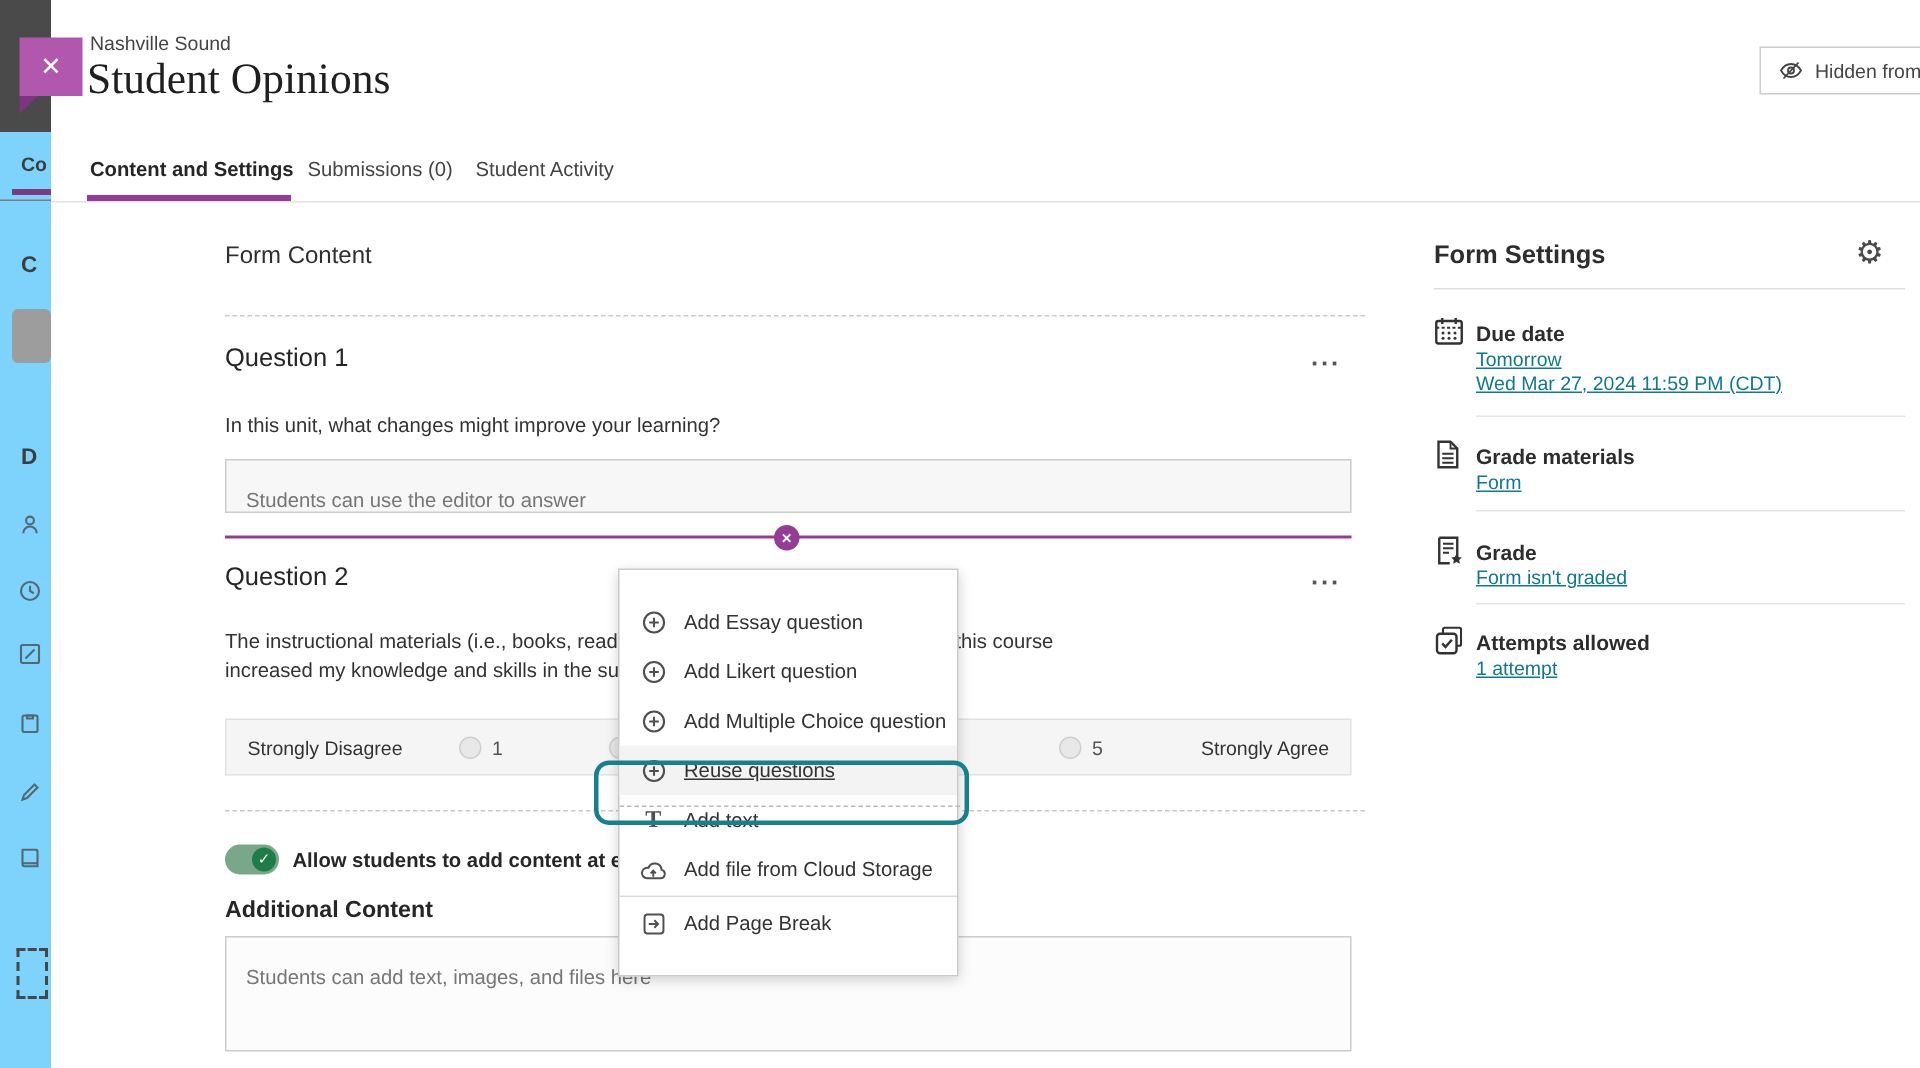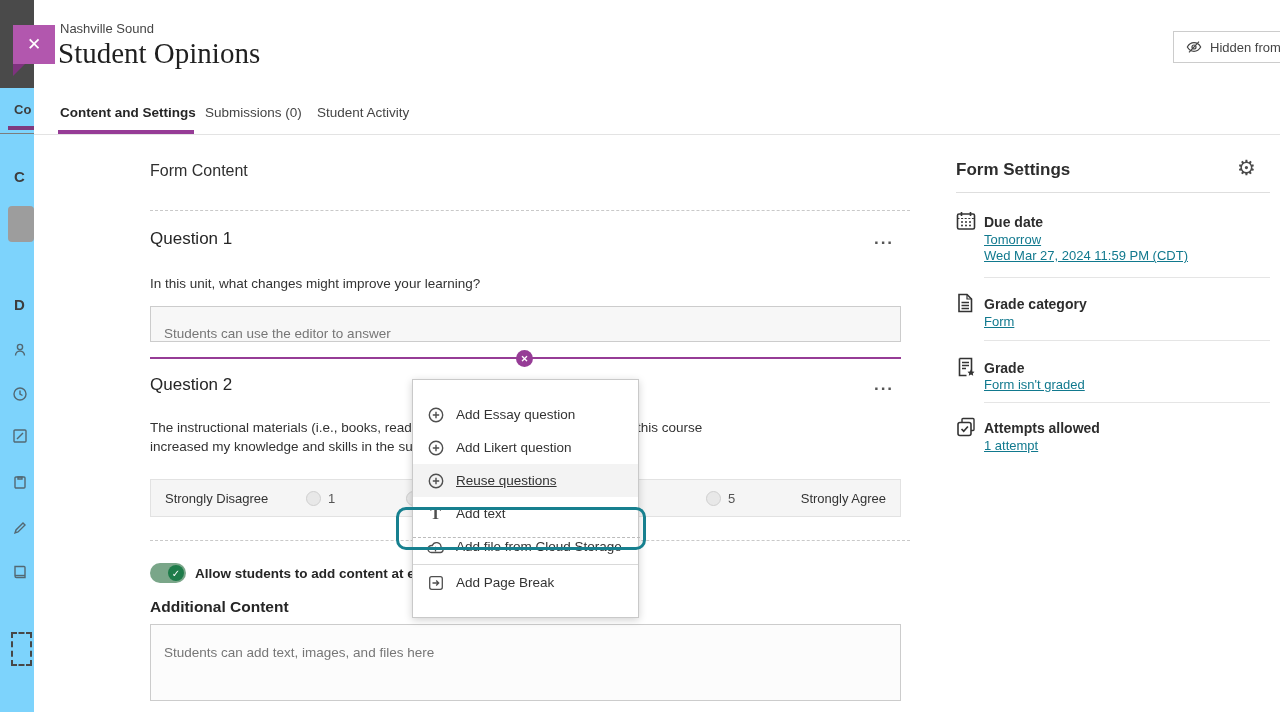--- a/index.html
+++ b/index.html
@@ -227,20 +227,29 @@
     <span class="mi-lb">Add Essay question</span>
   </div>
   <div class="mi">
     <span class="mi-ic">
       <svg width="16" height="16" viewBox="0 0 16 16" fill="none" stroke="#4f4f4f" stroke-width="1.4">
           <circle cx="8" cy="8" r="6.7"></circle>
           <path d="M8 4.8v6.4M4.8 8h6.4"></path>
         </svg>
       </span>
     <span class="mi-lb">Add Likert question</span>
+  </div>
+  <div class="mi">
+    <span class="mi-ic">
+      <svg width="16" height="16" viewBox="0 0 16 16" fill="none" stroke="#4f4f4f" stroke-width="1.4">
+          <circle cx="8" cy="8" r="6.7"></circle>
+          <path d="M8 4.8v6.4M4.8 8h6.4"></path>
+        </svg>
+      </span>
+    <span class="mi-lb">Add Multiple Choice question</span>
   </div>
   <div class="mi hl">
     <span class="mi-ic">
       <svg width="16" height="16" viewBox="0 0 16 16" fill="none" stroke="#4f4f4f" stroke-width="1.4">
           <circle cx="8" cy="8" r="6.7"></circle>
           <path d="M8 4.8v6.4M4.8 8h6.4"></path>
         </svg>
       </span>
     <span class="mi-lb">Reuse questions</span>
   </div>
@@ -295,21 +304,21 @@
 <div class="abs s-link" style="left:984px;top:248px">Wed Mar 27, 2024 11:59 PM (CDT)</div>
 <div class="abs srow-div" style="left:984px;top:277px;width:286px"></div>
 
 <span class="abs s-ic" style="top:292px">
   <svg width="20" height="22" viewBox="0 0 20 22" fill="none" stroke="#333" stroke-width="1.6">
       <path d="M4 2.5h8l4.5 4.5v12.5H4z"></path>
       <path d="M12 2.5V7h4.5" stroke-width="1.2"></path>
       <path d="M6.5 10.5H14M6.5 13.5H14M6.5 16.5H14" stroke-width="1.3"></path>
     </svg>
   </span>
-<div class="abs s-label" style="top:296px">Grade category</div>
+<div class="abs s-label" style="top:296px">Grade materials</div>
 <div class="abs s-link" style="left:984px;top:314px">Form</div>
 <div class="abs srow-div" style="left:984px;top:340px;width:286px"></div>
 
 <span class="abs s-ic" style="top:356px">
   <svg width="22" height="22" viewBox="0 0 22 22" fill="none" stroke="#333" stroke-width="1.6">
       <path d="M4.5 2.5h12v13.5"></path>
       <path d="M4.5 2.5v17h7"></path>
       <path d="M7 6.5h7M7 9.5h7M7 12.5h4" stroke-width="1.3"></path>
       <polygon points="16,13.2 17.1,15.4 19.5,15.7 17.8,17.4 18.2,19.8 16,18.6 13.8,19.8 14.2,17.4 12.5,15.7 14.9,15.4" fill="#333" stroke="none"></polygon>
     </svg>

